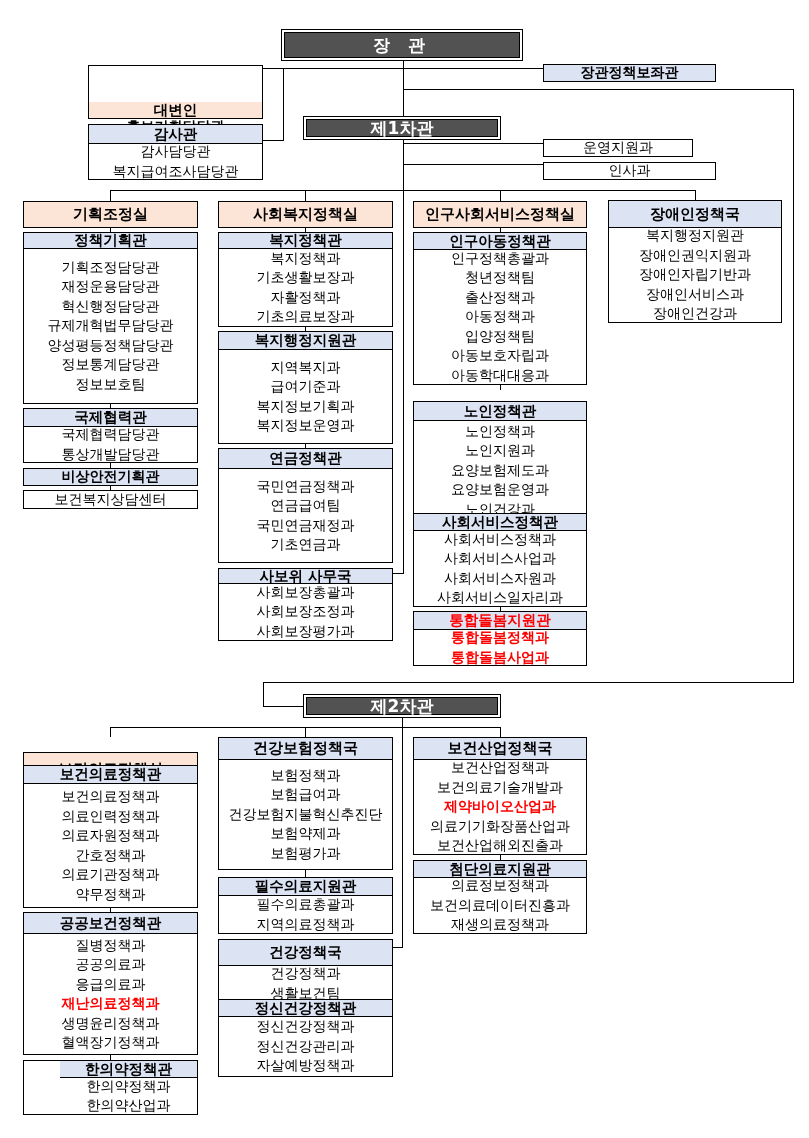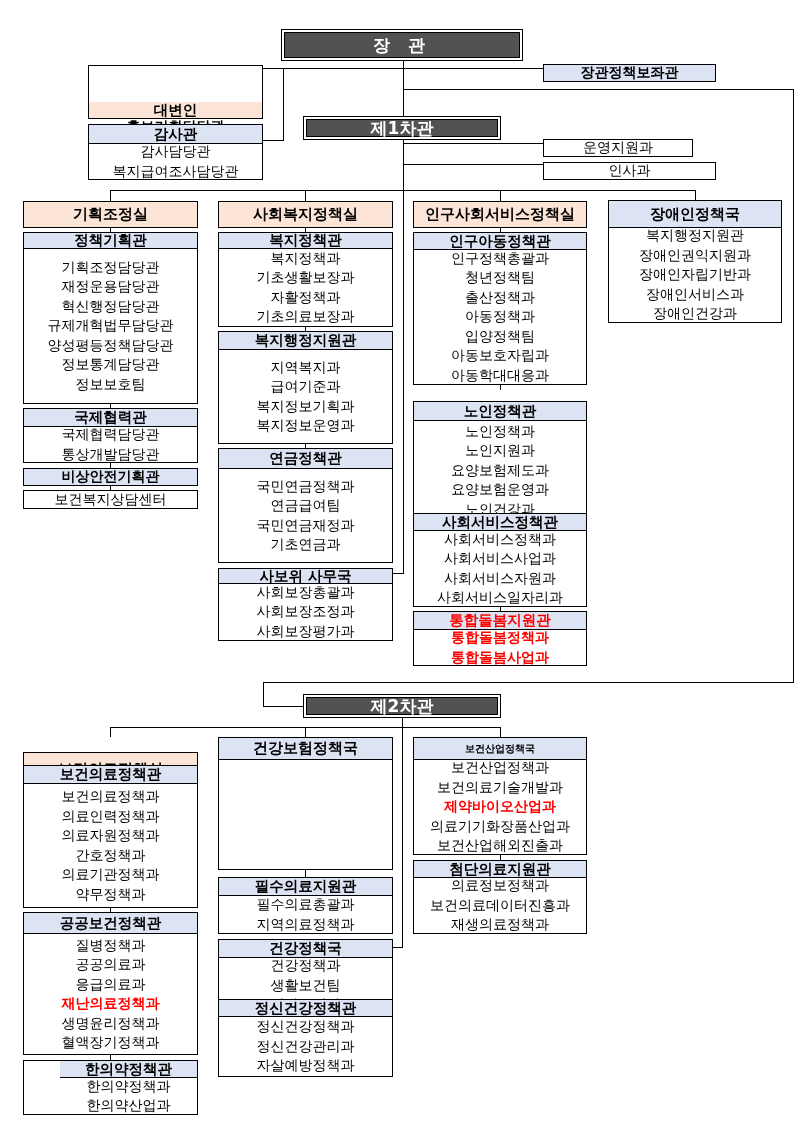--- a/index.html
+++ b/index.html
@@ -250,51 +250,58 @@
 <div class="grp" style="left:23px;top:1060px;width:175px;height:55px;padding-left:36px;">
   <div class="gh" style="height:17px;">한의약정책관</div>
   <div class="gb" style="height:36px;">
     <div class="it">한의약정책과</div>
     <div class="it">한의약산업과</div>
   </div>
 </div>
 
 <div class="grp" style="left:218px;top:737px;width:175px;height:133px;">
   <div class="gh" style="height:22px;font-size:15px;">건강보험정책국</div>
+  <div class="gb" style="height:109px;">
+    <div class="it">보험정책과</div>
+    <div class="it">보험급여과</div>
+    <div class="it">건강보험지불혁신추진단</div>
+    <div class="it">보험약제과</div>
+    <div class="it">보험평가과</div>
+  </div>
 </div>
 
 <div class="grp" style="left:218px;top:877px;width:175px;height:57px;">
   <div class="gh" style="height:18px;">필수의료지원관</div>
   <div class="gb" style="height:37px;">
     <div class="it">필수의료총괄과</div>
     <div class="it">지역의료정책과</div>
   </div>
 </div>
 
 <div class="grp" style="left:218px;top:939px;width:175px;height:94px;">
-  <div class="gh" style="height:18px;">건강정책국</div>
+  <div class="gh" style="height:26px;">건강정책국</div>
   <div class="gb" style="height:74px;">
     <div class="it">건강정책과</div>
     <div class="it">생활보건팀</div>
     <div class="it">건강증진과</div>
     <div class="it">구강정책과</div>
   </div>
 </div>
 
 <div class="grp" style="left:218px;top:999px;width:175px;height:78px;">
   <div class="gh" style="height:17px;">정신건강정책관</div>
   <div class="gb" style="height:59px;">
     <div class="it">정신건강정책과</div>
     <div class="it">정신건강관리과</div>
     <div class="it">자살예방정책과</div>
   </div>
 </div>
 
 <div class="grp" style="left:413px;top:737px;width:174px;height:118px;">
-  <div class="gh" style="height:22px;font-size:10px;">보건산업정책국</div>
+  <div class="gh" style="height:22px;font-size:15px;">보건산업정책국</div>
   <div class="gb" style="height:94px;">
     <div class="it">보건산업정책과</div>
     <div class="it">보건의료기술개발과</div>
     <div class="it redb">제약바이오산업과</div>
     <div class="it">의료기기화장품산업과</div>
     <div class="it">보건산업해외진출과</div>
   </div>
 </div>
 
 <div class="grp" style="left:413px;top:860px;width:174px;height:74px;">

